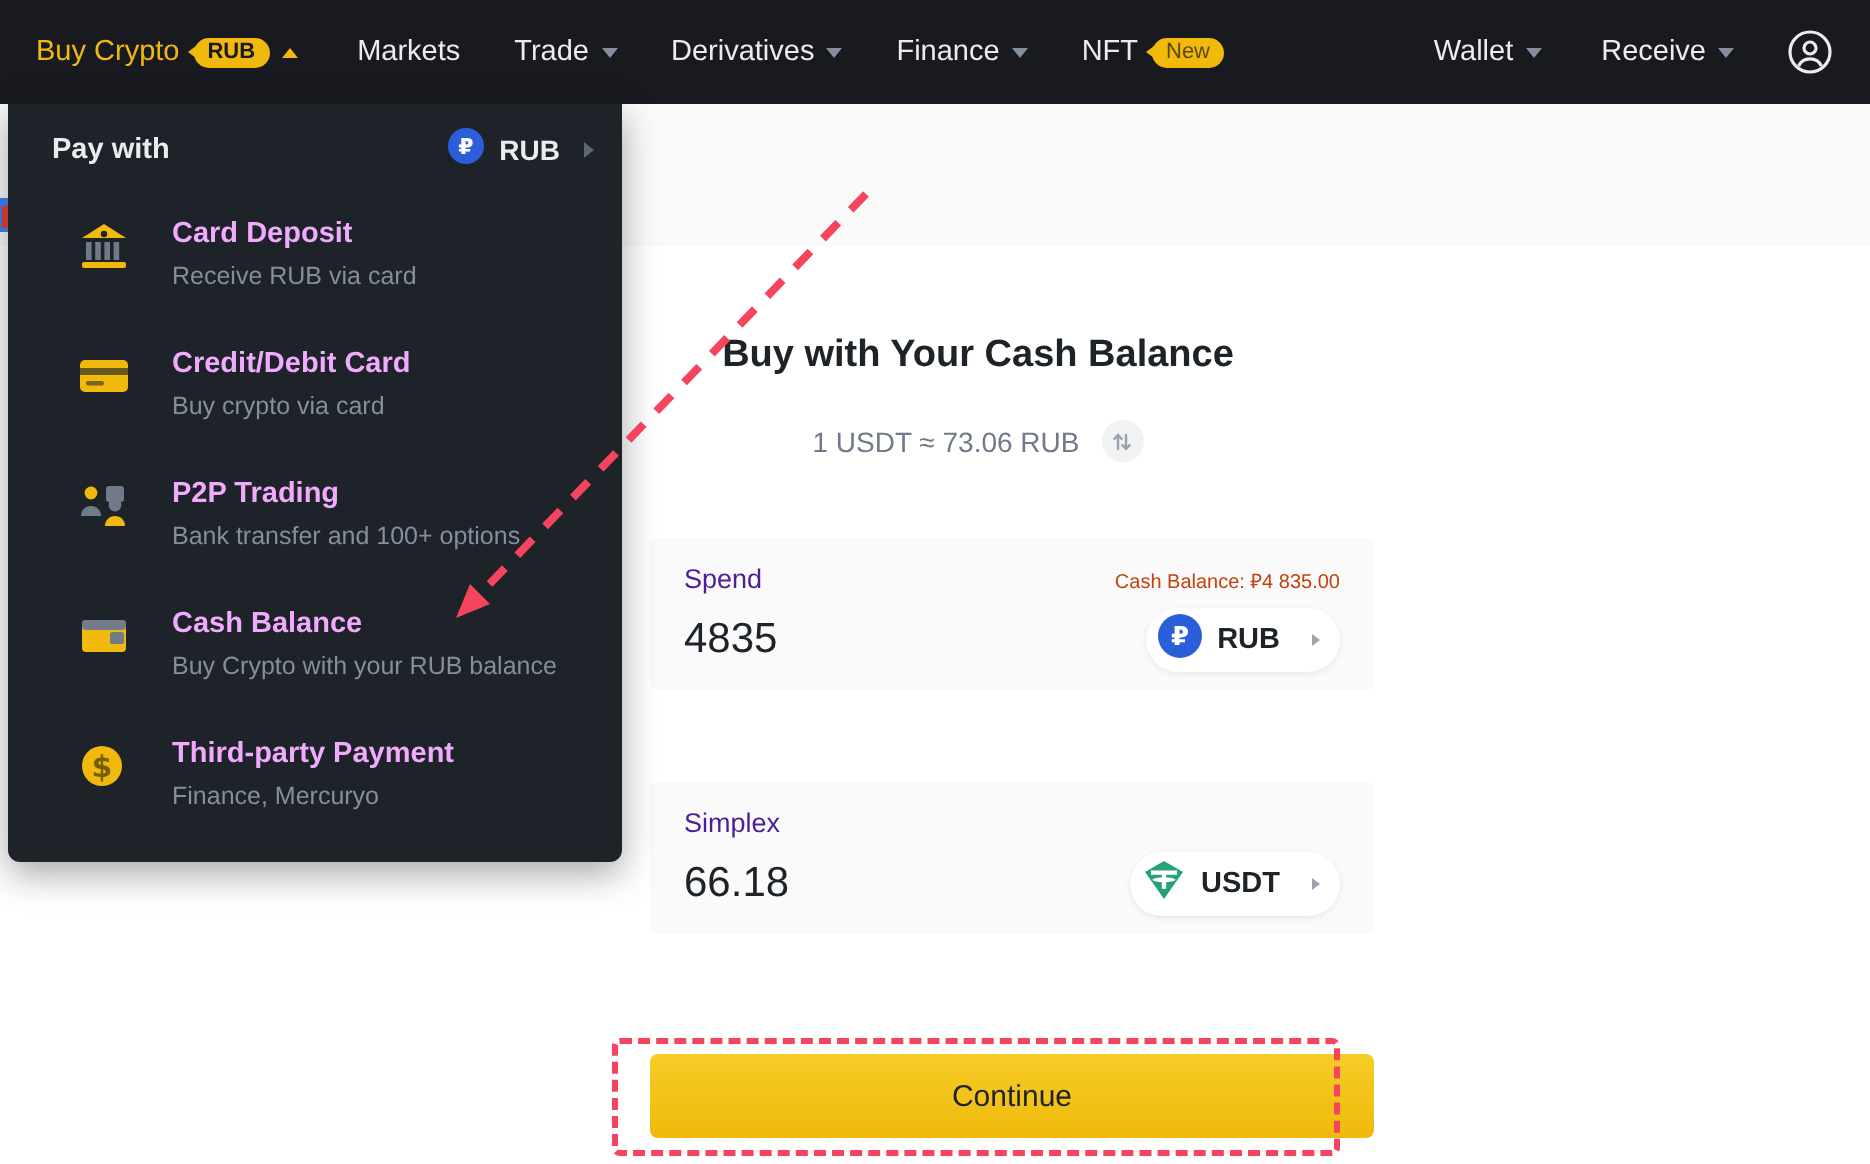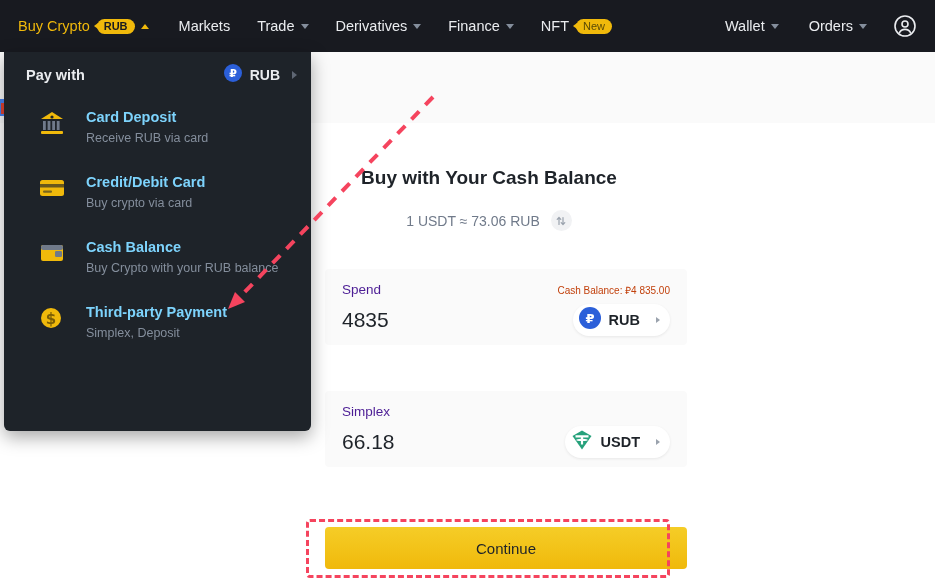--- a/index.html
+++ b/index.html
@@ -123,21 +123,21 @@
   }
 
   .dd-item {
     display: flex; align-items: flex-start;
     height: 65px;
     padding: 9px 14px 0 34px;
     cursor: pointer;
   }
   .dd-icon { width: 30px; flex: 0 0 30px; margin-top: 3px; }
   .dd-text { margin-left: 18px; }
-  .dd-title { color: #7dd3fc; font-size: 14.5px; font-weight: bold; line-height: 20px; text-align: center; }
+  .dd-title { color: #f0abfc; font-size: 14.5px; font-weight: bold; line-height: 20px; text-align: center; }
   .dd-sub { color: #848e9c; font-size: 12.5px; line-height: 19px; margin-top: 2px; }
 
   .left-sliver {
     position: absolute; left: 0; top: 99px;
     width: 4px; height: 17px;
     background: #3d6fd0;
     z-index: 60;
   }
   .left-sliver::after {
     content: ""; position: absolute;
@@ -277,21 +277,21 @@
         <span class="pill-new">New</span>
       </div>
     </div>
 
     <div class="nav-right">
       <div class="nav-item right">
         <span>Wallet</span>
         <span class="caret-down"></span>
       </div>
       <div class="nav-item right">
-        <span>Orders</span>
+        <span>Receive</span>
         <span class="caret-down"></span>
       </div>
       <div class="avatar-icon">
         <svg width="24" height="24" viewBox="0 0 24 24" fill="none">
           <circle cx="12" cy="12" r="10" stroke="#eaecef" stroke-width="1.6"></circle>
           <circle cx="12" cy="10" r="3" stroke="#eaecef" stroke-width="1.6"></circle>
           <path d="M6.3 19c1.1-2.4 3.2-3.6 5.7-3.6s4.6 1.2 5.7 3.6" stroke="#eaecef" stroke-width="1.6" fill="none"></path>
         </svg>
       </div>
     </div>
@@ -338,20 +338,35 @@
           <rect x="2" y="9" width="24" height="3.5" fill="#1e2329" opacity="0.65"></rect>
           <rect x="5" y="15.5" width="9" height="2.2" rx="1" fill="#1e2329" opacity="0.55"></rect>
         </svg>
       </span>
       <span class="dd-text">
         <span class="dd-title">Credit/Debit Card</span>
         <span class="dd-sub" style="display:block">Buy crypto via card</span>
       </span>
     </div>
 
+    <div class="dd-item">
+      <span class="dd-icon">
+        <svg width="28" height="26" viewBox="0 0 28 26">
+          <circle cx="7.5" cy="6.5" r="3.2" fill="#f0b90b"></circle>
+          <path d="M2.5 18c0-3 2.3-5 5-5s5 2 5 5z" fill="#707a8a"></path>
+          <rect x="15" y="3" width="9" height="8" rx="1.5" fill="#707a8a"></rect>
+          <circle cx="19.5" cy="12.5" r="3.2" fill="#707a8a"></circle>
+          <path d="M14.5 23c0-3 2.3-5 5-5s5 2 5 5z" fill="#f0b90b"></path>
+        </svg>
+      </span>
+      <span class="dd-text">
+        <span class="dd-title">P2P Trading</span>
+        <span class="dd-sub" style="display:block">Bank transfer and 100+ options</span>
+      </span>
+    </div>
 
     <div class="dd-item">
       <span class="dd-icon">
         <svg width="28" height="26" viewBox="0 0 28 26">
           <rect x="3" y="5" width="22" height="16" rx="2" fill="#f0b90b"></rect>
           <rect x="3" y="5" width="22" height="5" rx="2" fill="#707a8a"></rect>
           <rect x="17" y="11" width="7" height="6" rx="1.3" fill="#707a8a"></rect>
         </svg>
       </span>
       <span class="dd-text">
@@ -362,21 +377,21 @@
 
     <div class="dd-item">
       <span class="dd-icon">
         <svg width="28" height="26" viewBox="0 0 28 26">
           <circle cx="13" cy="13" r="10" fill="#f0b90b"></circle>
           <text x="13" y="18.5" font-size="15" font-weight="bold" fill="#7a5d05" text-anchor="middle" font-family="DejaVu Sans, sans-serif">$</text>
         </svg>
       </span>
       <span class="dd-text">
         <span class="dd-title">Third-party Payment</span>
-        <span class="dd-sub" style="display:block">Simplex, Deposit</span>
+        <span class="dd-sub" style="display:block">Finance, Mercuryo</span>
       </span>
     </div>
   </div>
 
   <div class="left-sliver"></div>
 
   <div class="card">
 
     <div class="card-title">Buy with Your Cash Balance</div>
 

